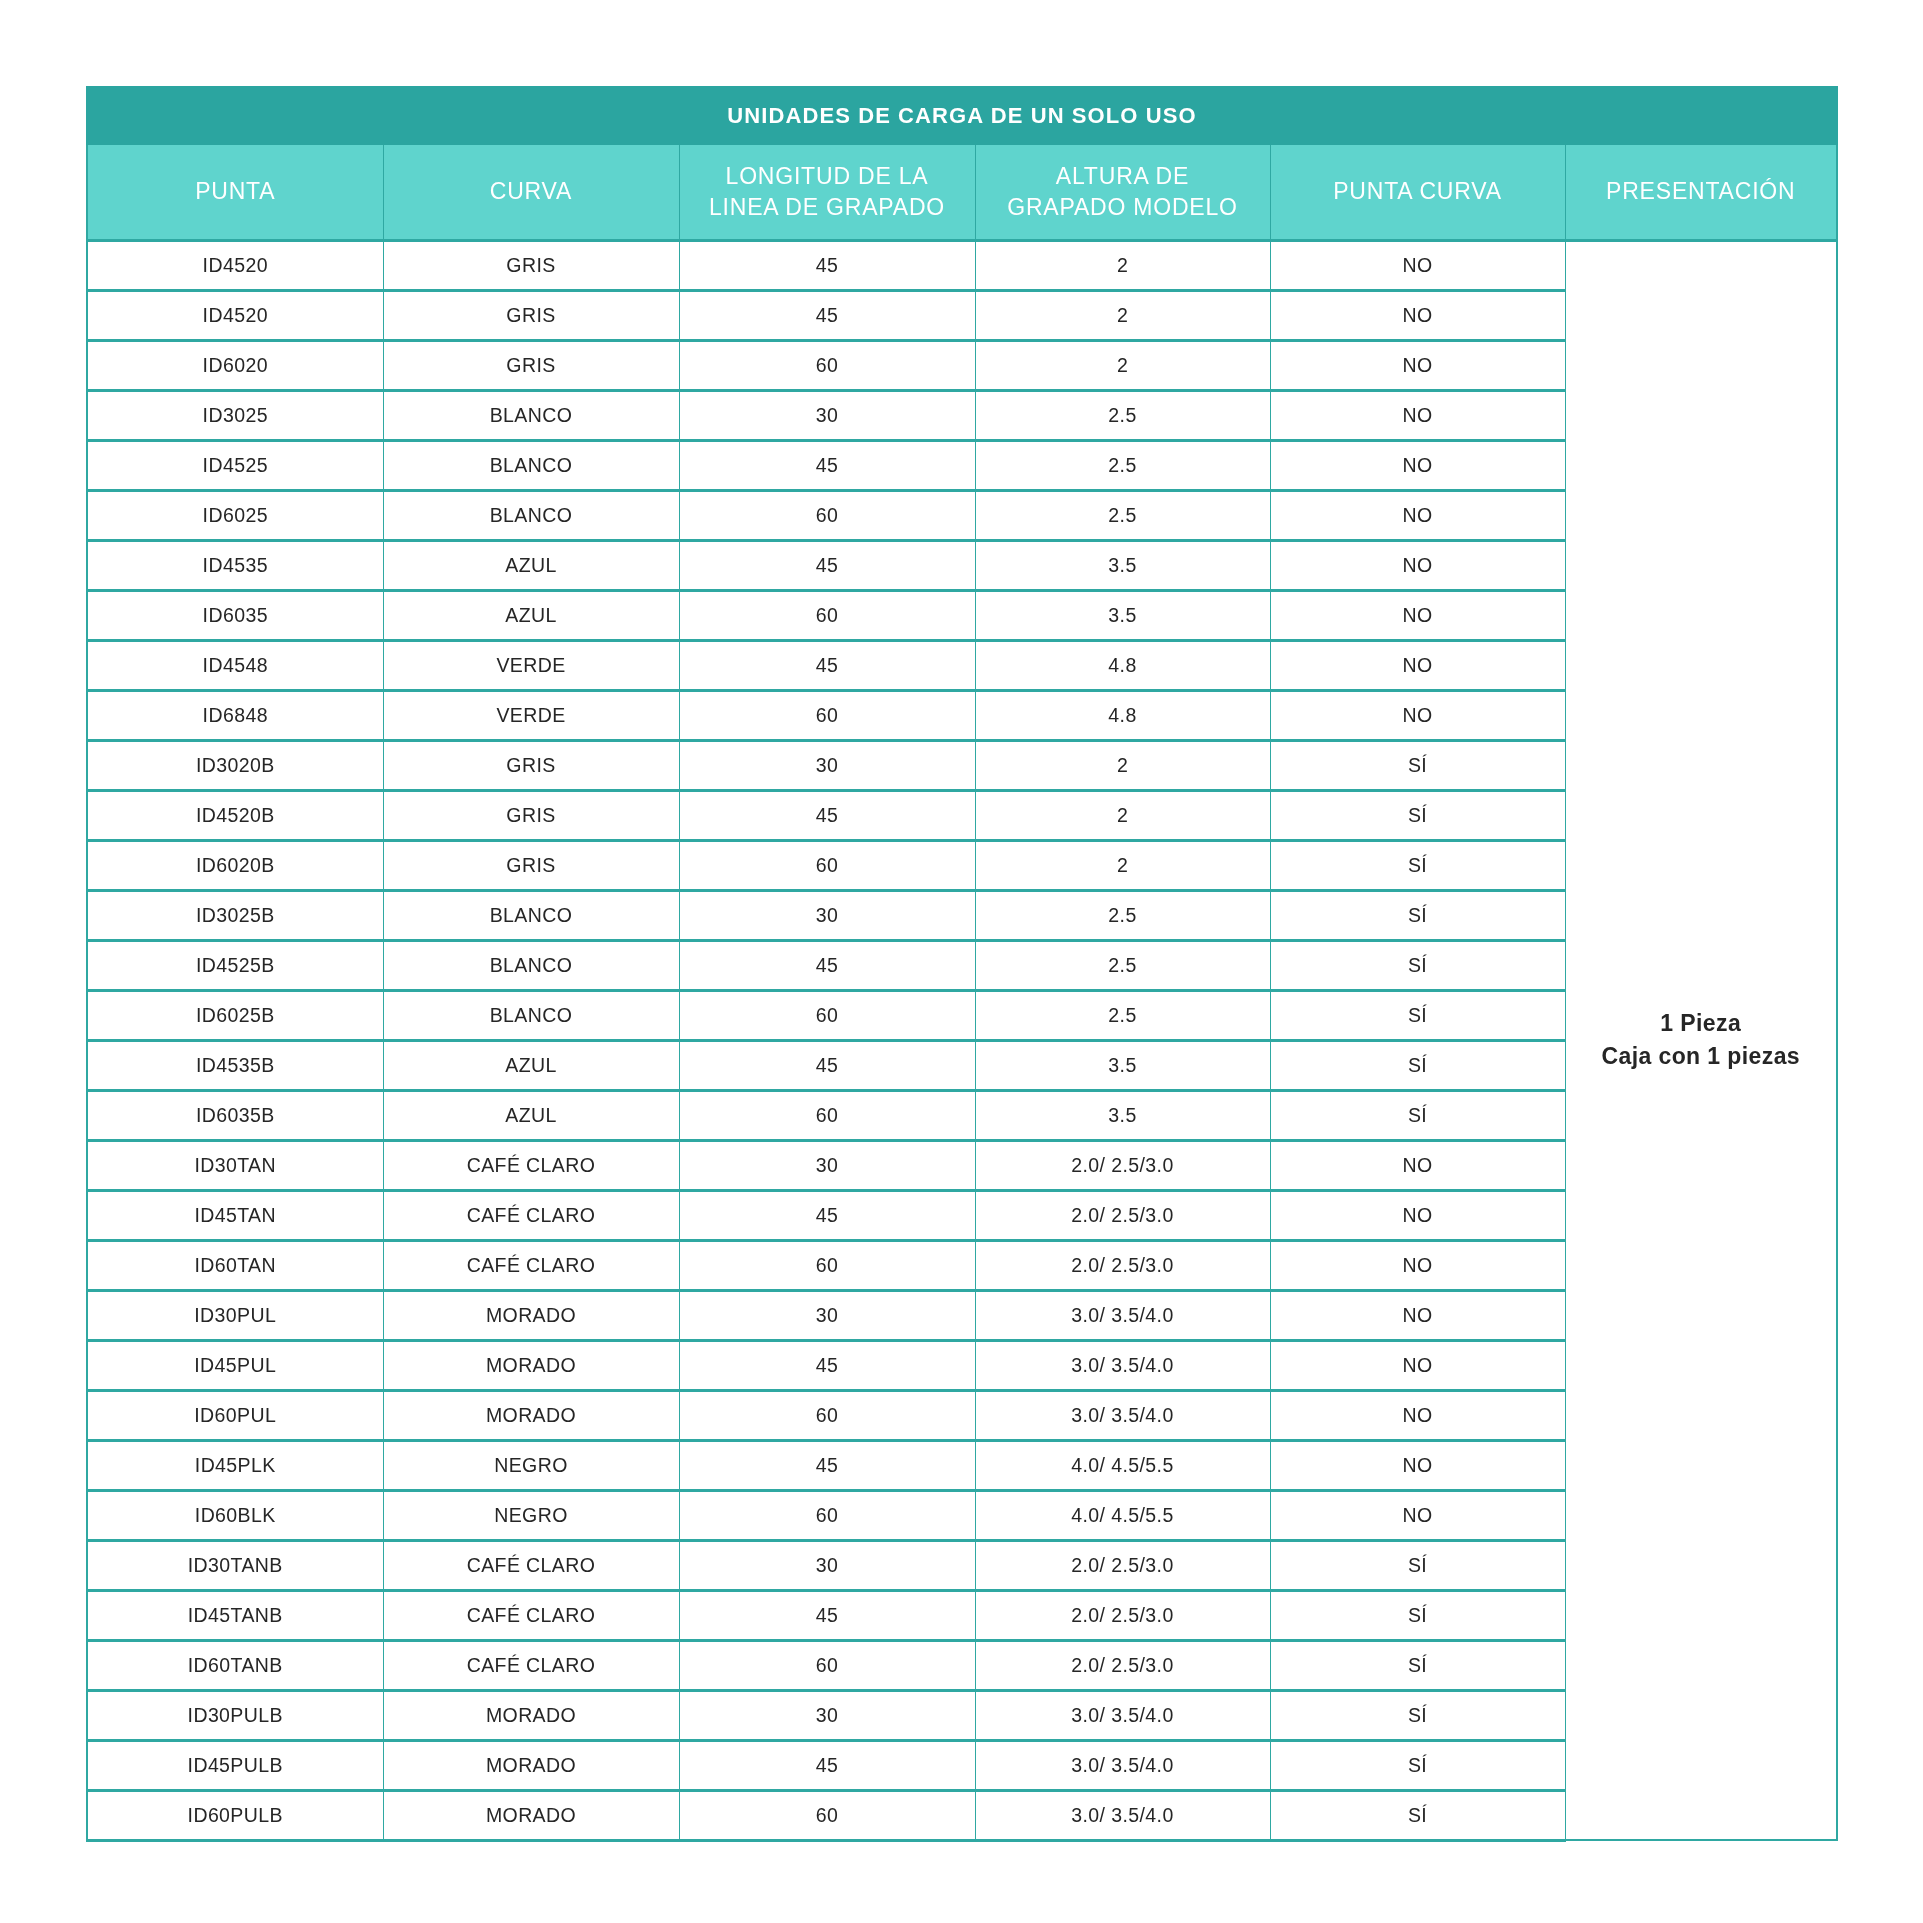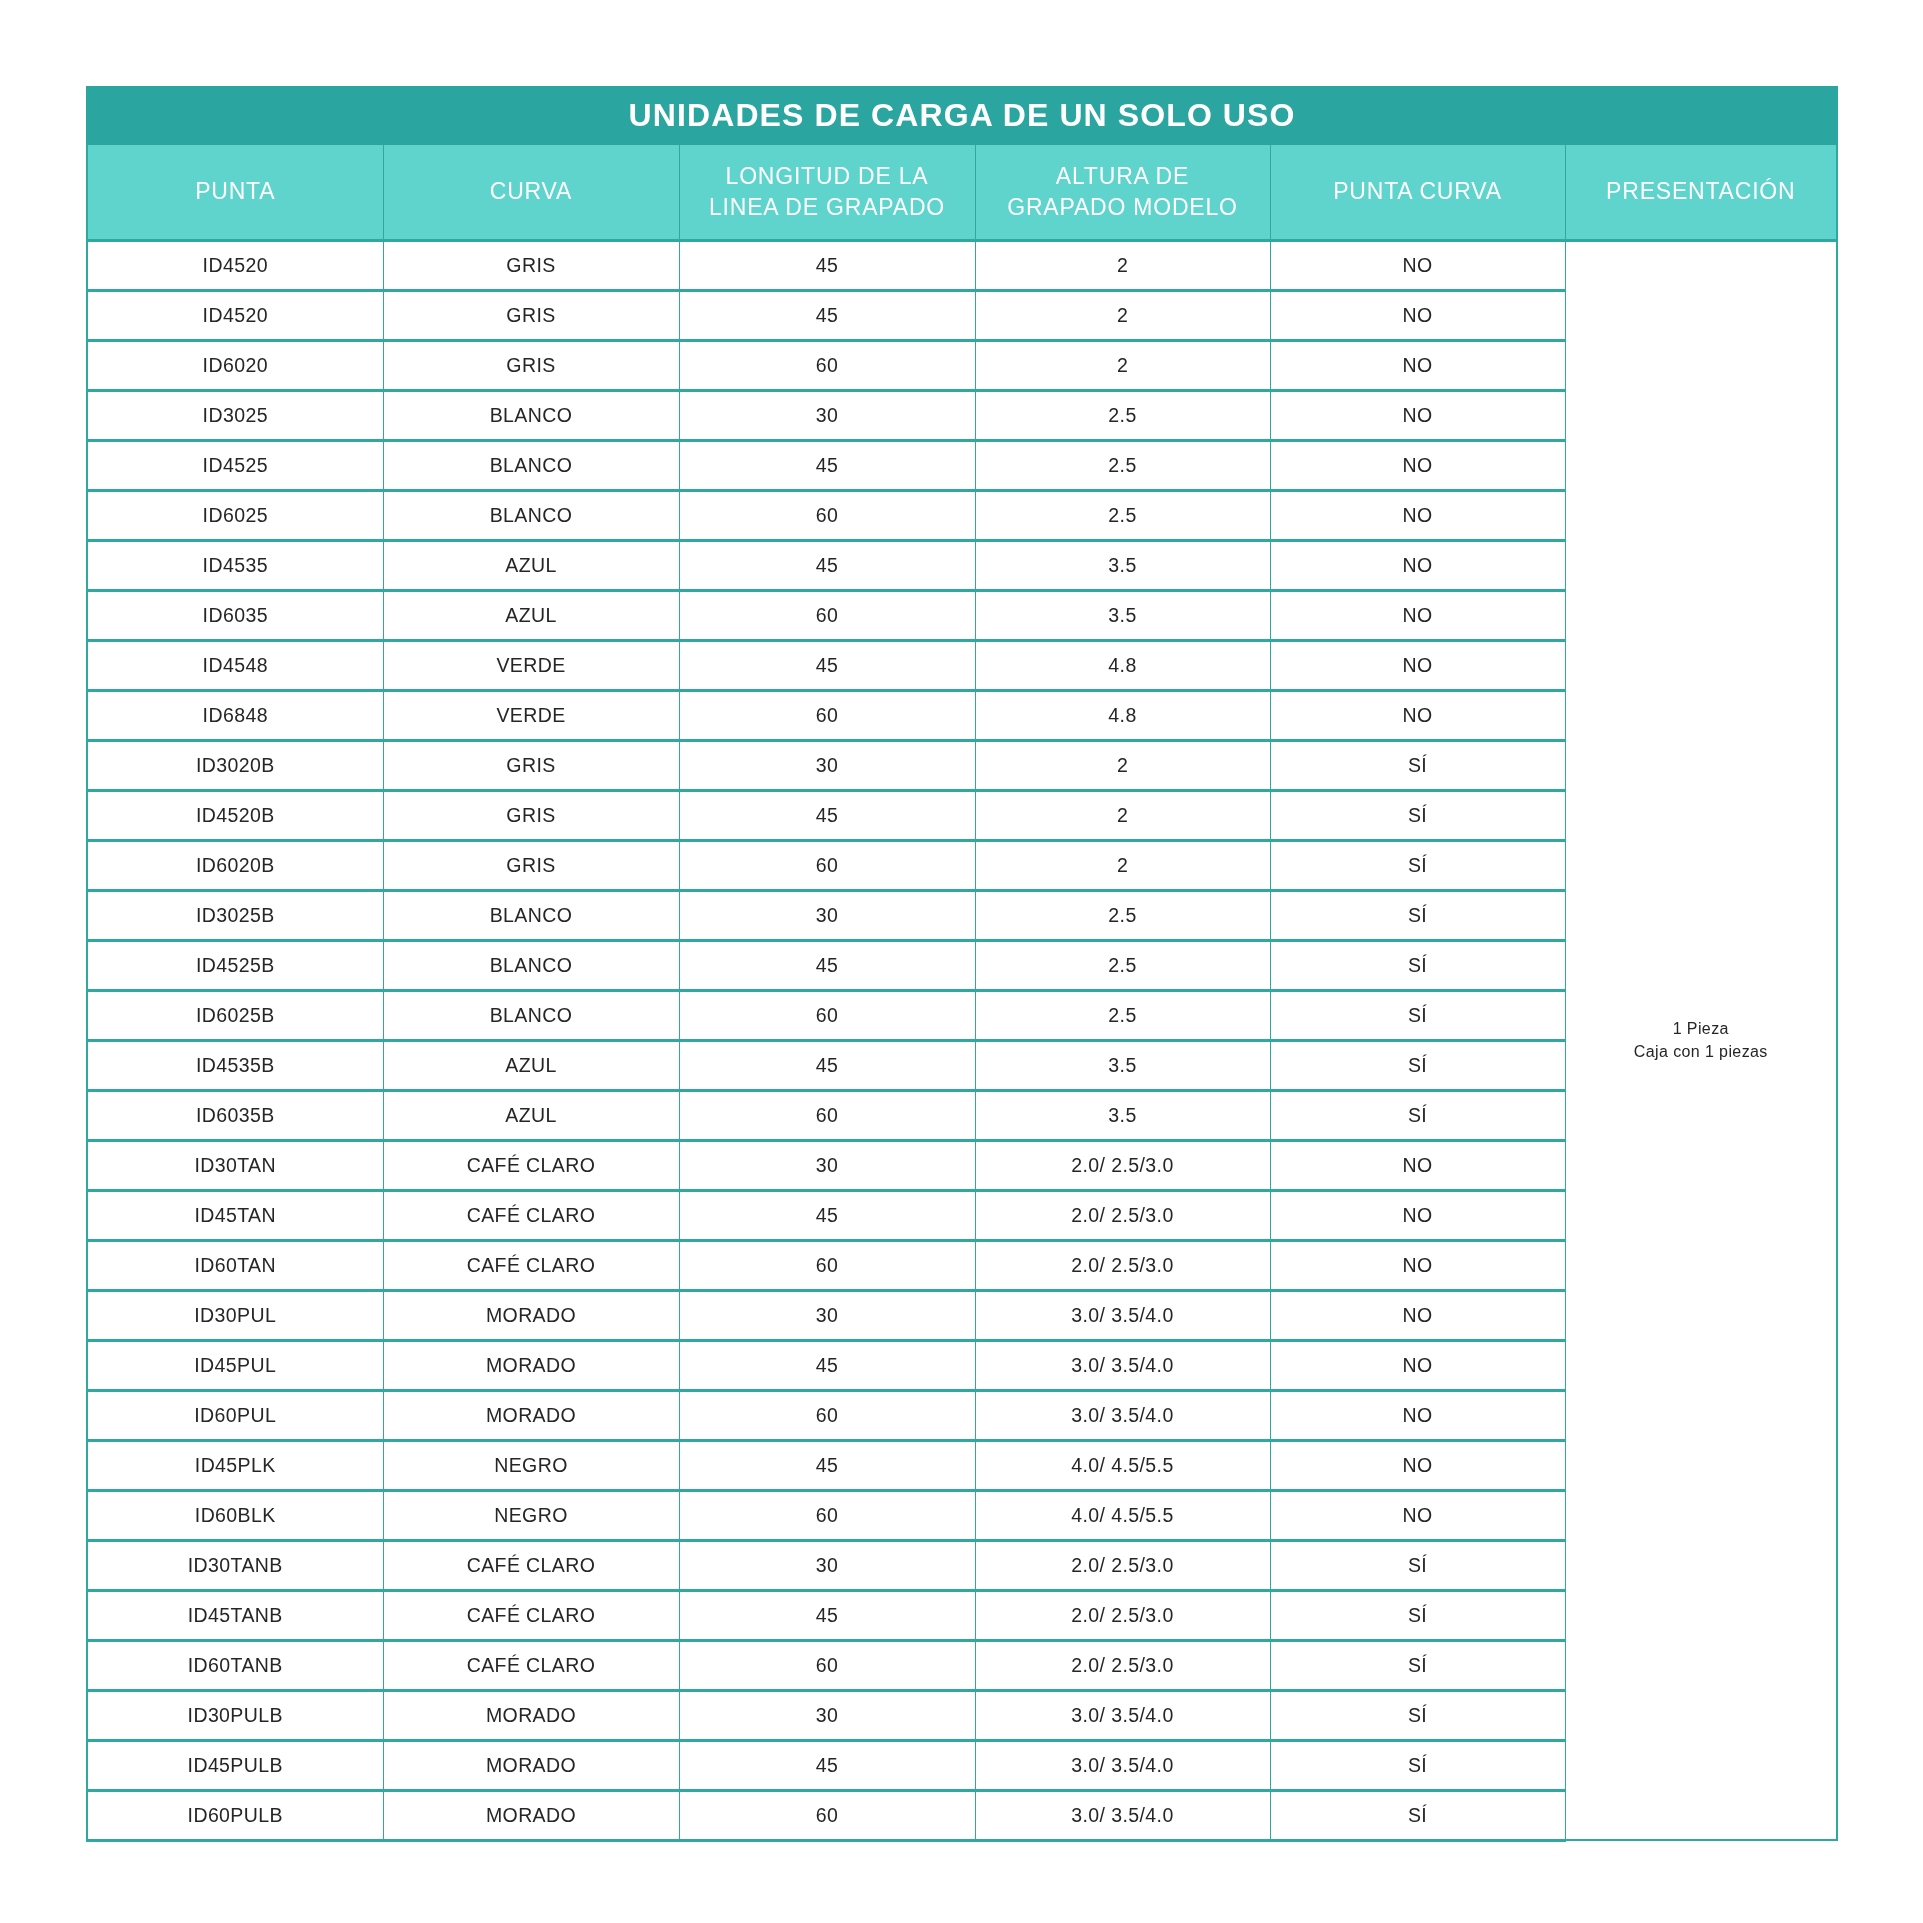--- a/index.html
+++ b/index.html
@@ -40,21 +40,21 @@
   col.c-length { width: 296px; }
   col.c-height { width: 295px; }
   col.c-curve  { width: 295px; }
   col.c-pres   { width: 272px; }
 
   th.title-cell {
     height: 57px;
     background: var(--title-bg);
     border: 2.3px solid var(--title-bg);
     color: var(--header-text);
-    font-size: 32px;
+    font-size: 22px;
     font-weight: bold;
     letter-spacing: 1.1px;
     text-align: center;
     vertical-align: middle;
   }
   tr.header-row th {
     height: 96px;
     background: var(--header-bg);
     color: var(--header-text);
     font-size: 23px;
@@ -81,21 +81,22 @@
     border-top: 3px solid var(--border);
     border-bottom: 3px solid var(--border);
     padding: 0;
     background: #ffffff;
   }
   tbody td.presentation-cell {
     border-top: 3px solid var(--border);
     border-bottom: 2.3px solid var(--border);
     vertical-align: middle;
     line-height: 1.45;
-    font-size: 16px;
+    font-size: 23px;
+    font-weight: bold;
   }
 </style>
 </head>
 <body>
 
 <div class="page">
   <div class="table-wrap">
     <table class="spec-table">
       <colgroup>
         <col class="c-model">

